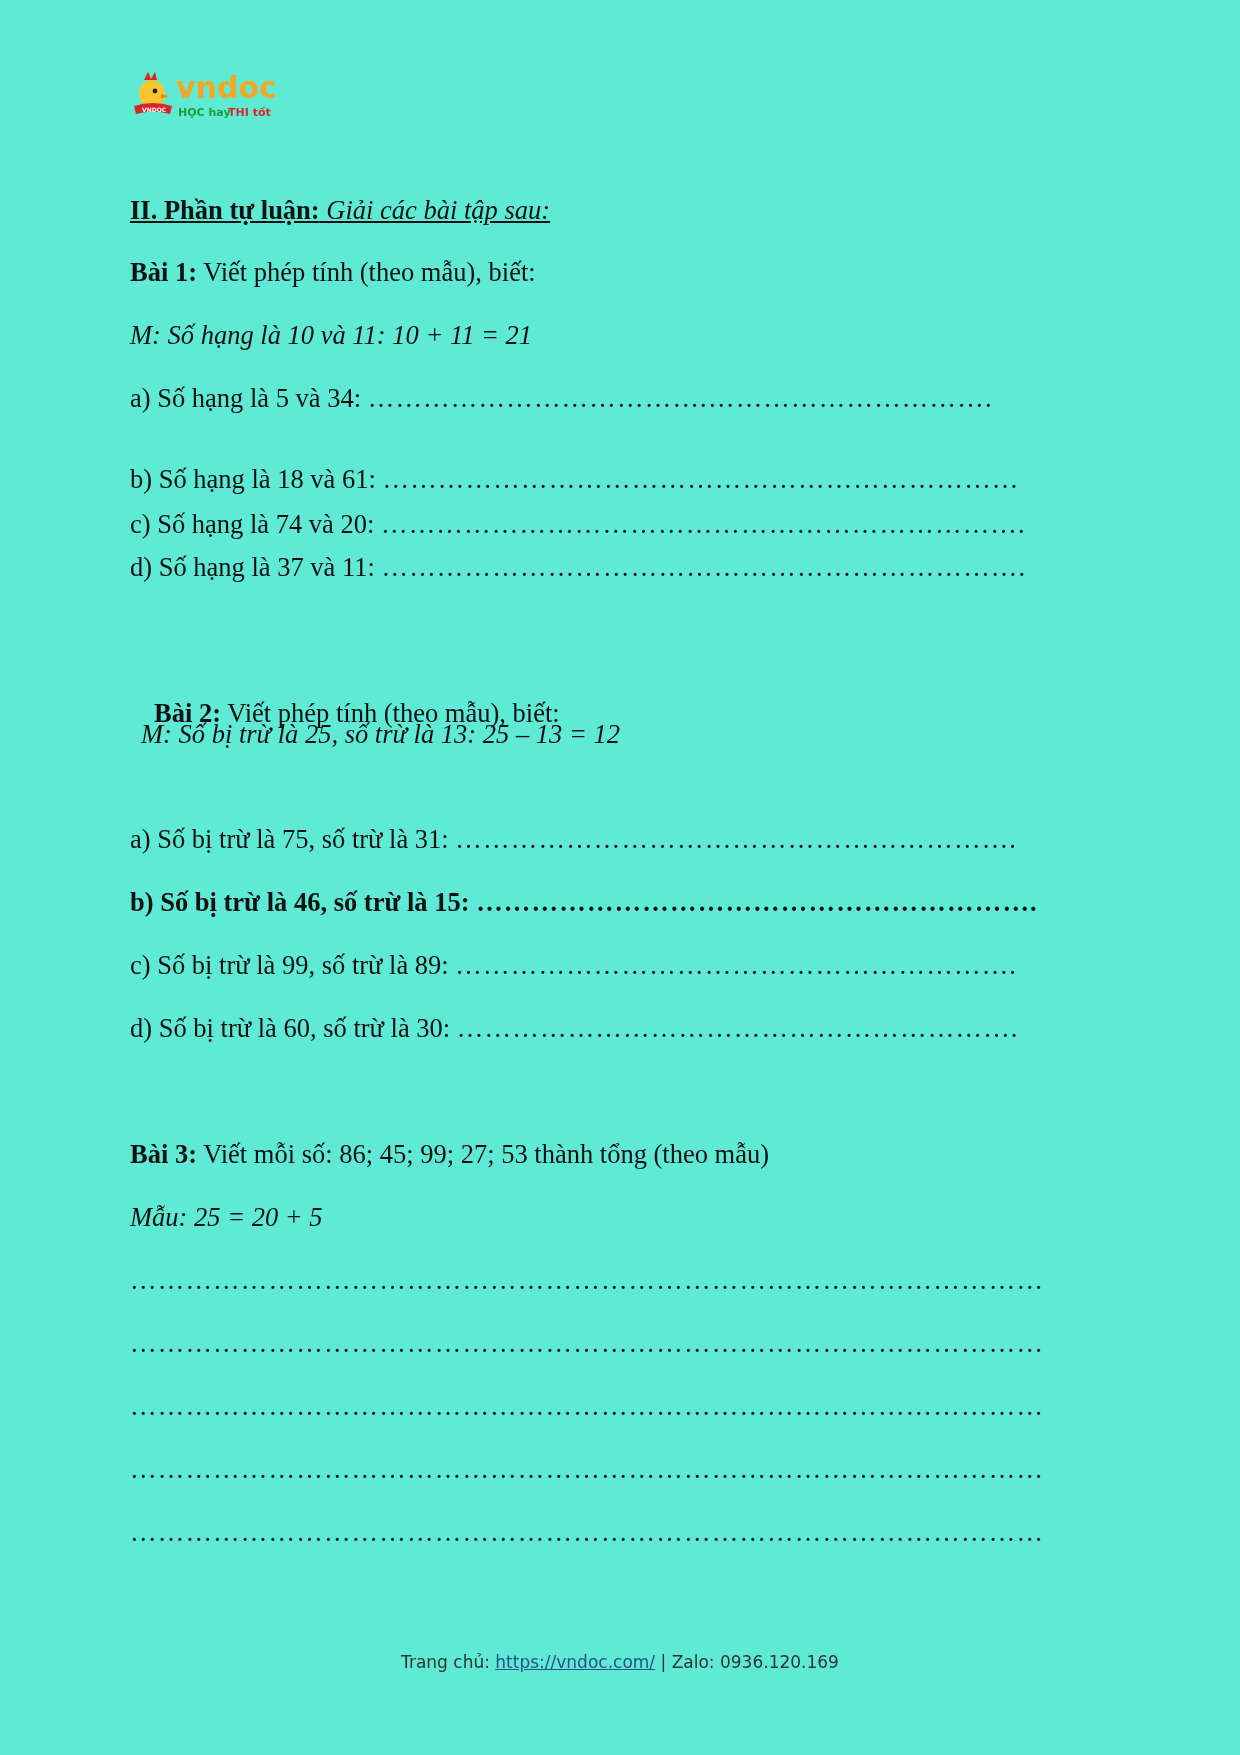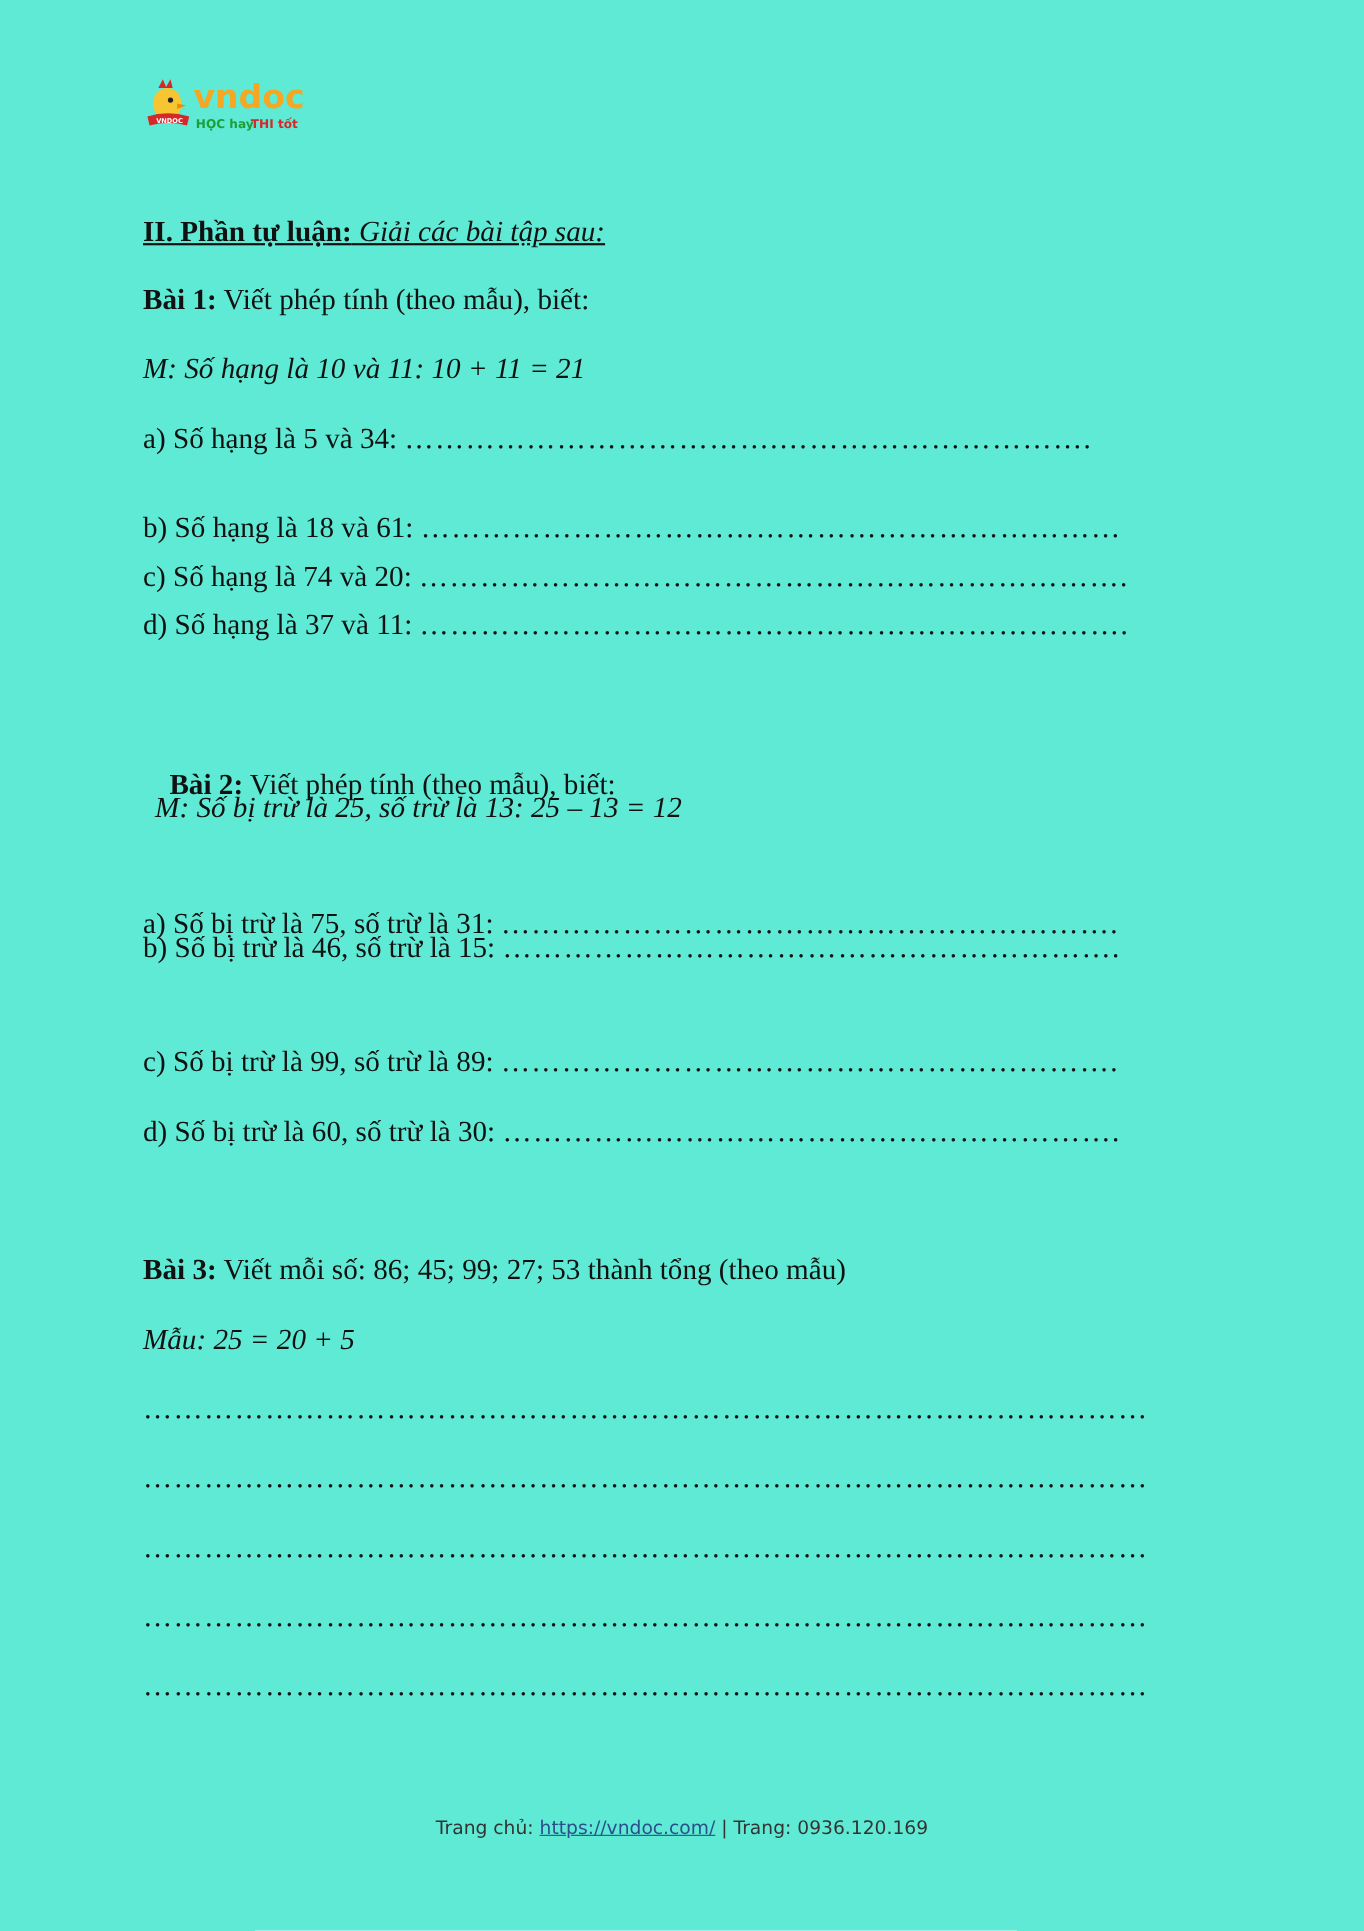--- a/index.html
+++ b/index.html
@@ -60,36 +60,36 @@
     <span>d) Số hạng là 37 và 11: </span><span class="dots">…………………………………………………………….</span>
   </div>
 
   <div class="line" style="top:696px;margin-left:24px;">
     <span class="b">Bài 2:</span><span> Viết phép tính (theo mẫu), biết:</span>
   </div>
   <div class="line i" style="top:717px;margin-left:11px;">M: Số bị trừ là 25, số trừ là 13: 25 – 13 = 12</div>
   <div class="line" style="top:822px;">
     <span>a) Số bị trừ là 75, số trừ là 31: </span><span class="dots">…………………………………………………….</span>
   </div>
-  <div class="line" style="top:844px;">
+  <div class="line" style="top:885px;font-weight:bold;">
     <span>b) Số bị trừ là 46, số trừ là 15: </span><span class="dots">…………………………………………………….</span>
   </div>
   <div class="line" style="top:948px;">
     <span>c) Số bị trừ là 99, số trừ là 89: </span><span class="dots">…………………………………………………….</span>
   </div>
   <div class="line" style="top:1011px;">
     <span>d) Số bị trừ là 60, số trừ là 30: </span><span class="dots">…………………………………………………….</span>
   </div>
 
   <div class="line" style="top:1137px;">
     <span class="b">Bài 3:</span><span> Viết mỗi số: 86; 45; 99; 27; 53 thành tổng (theo mẫu)</span>
   </div>
   <div class="line i" style="top:1200px;">Mẫu: 25 = 20 + 5</div>
   <div class="line dots" style="top:1263px;">………………………………………………………………………………………</div>
   <div class="line dots" style="top:1326px;">………………………………………………………………………………………</div>
   <div class="line dots" style="top:1389px;">………………………………………………………………………………………</div>
   <div class="line dots" style="top:1452px;">………………………………………………………………………………………</div>
   <div class="line dots" style="top:1515px;">………………………………………………………………………………………</div>
 
   <div class="footer">
-    <span>Trang chủ: </span><a>https://vndoc.com/</a><span> | </span><span>Trang: 0936.120.169</span>
+    <span>Trang chủ: </span><a>https://vndoc.com/</a><span> | </span><span>Zalo: 0936.120.169</span>
   </div>
 </div>
 
 </body></html>

